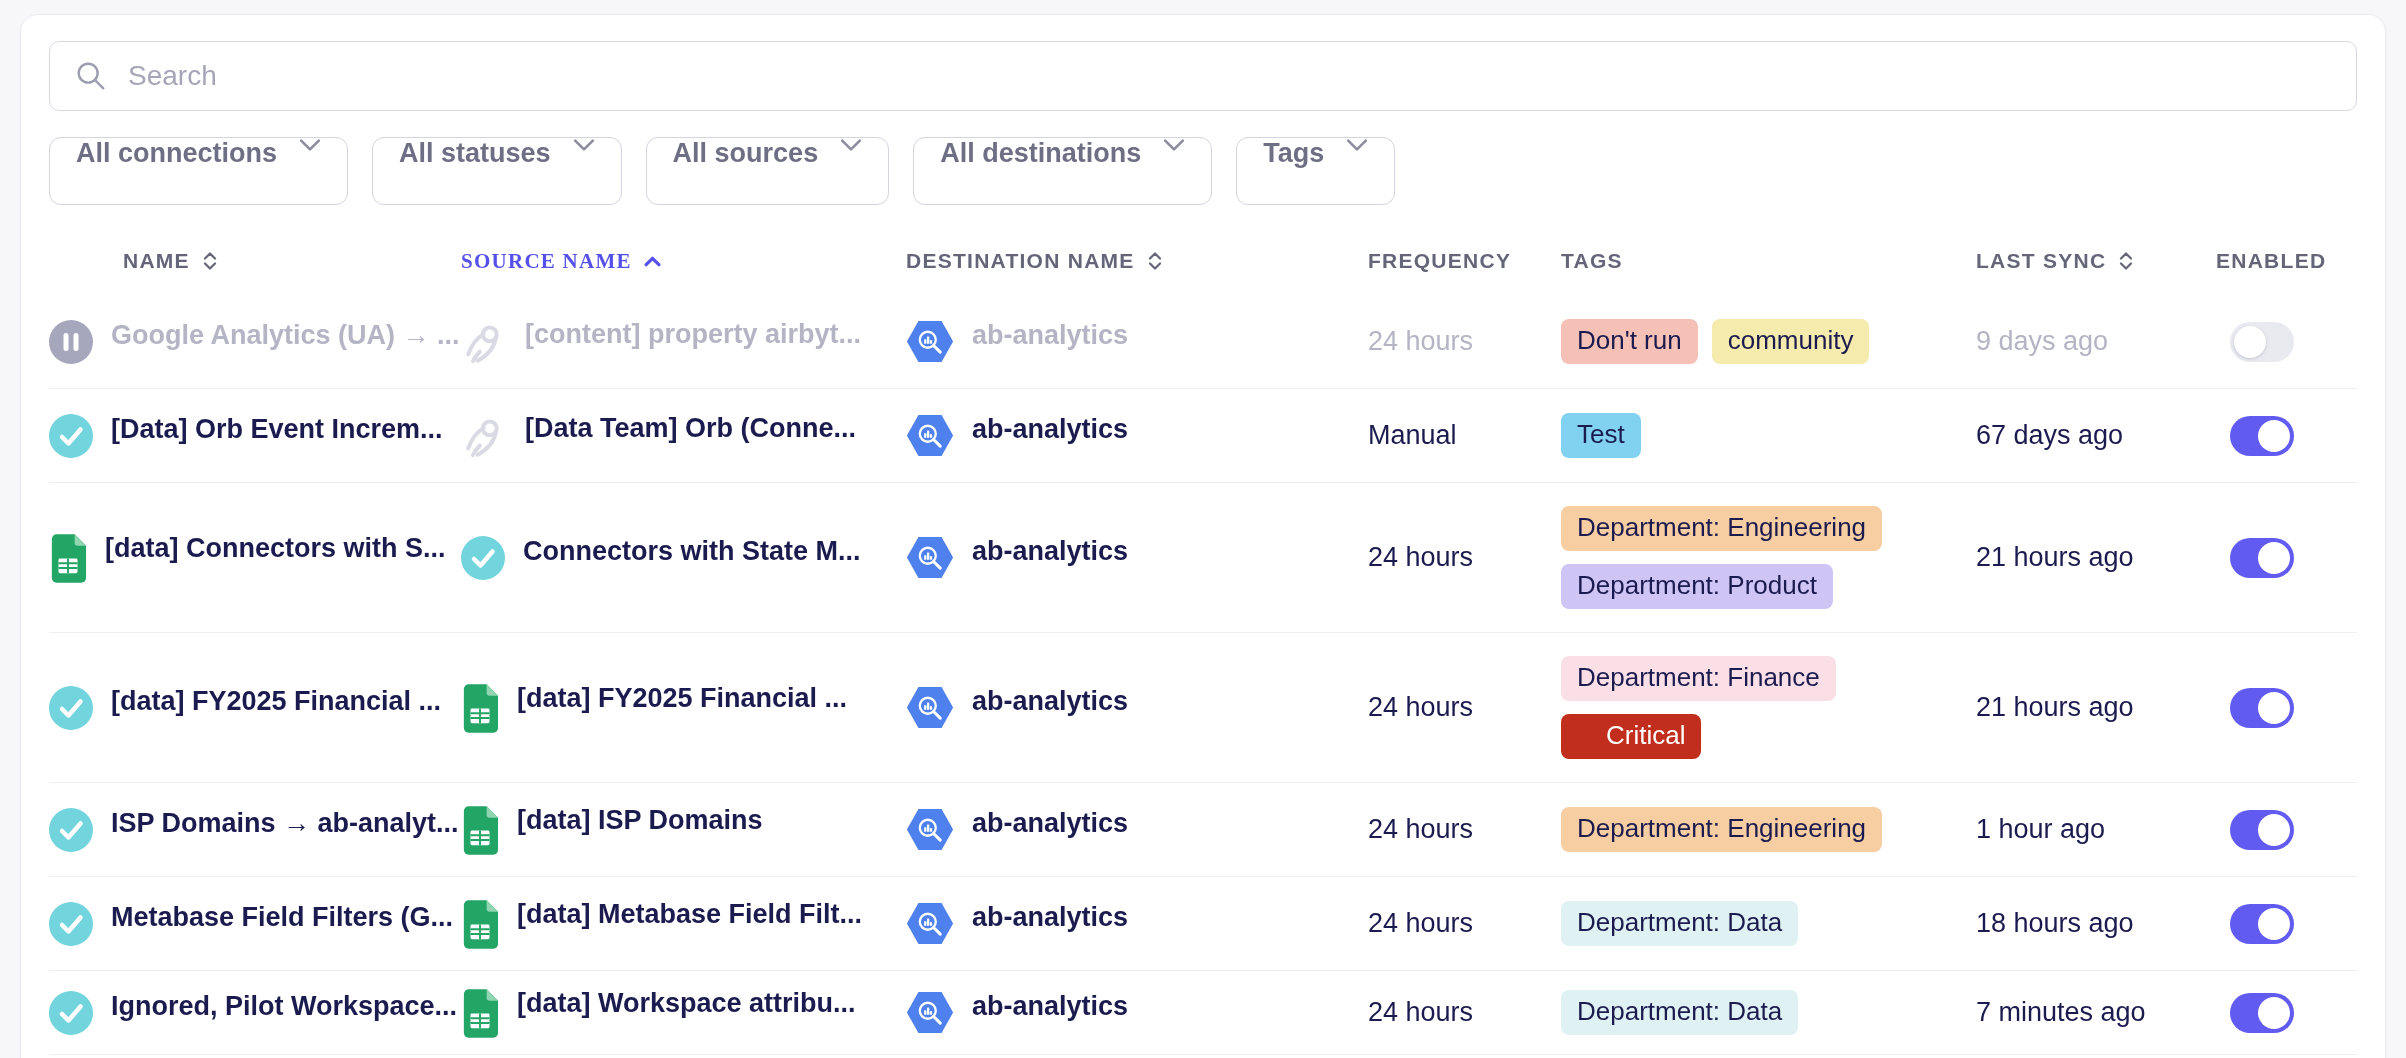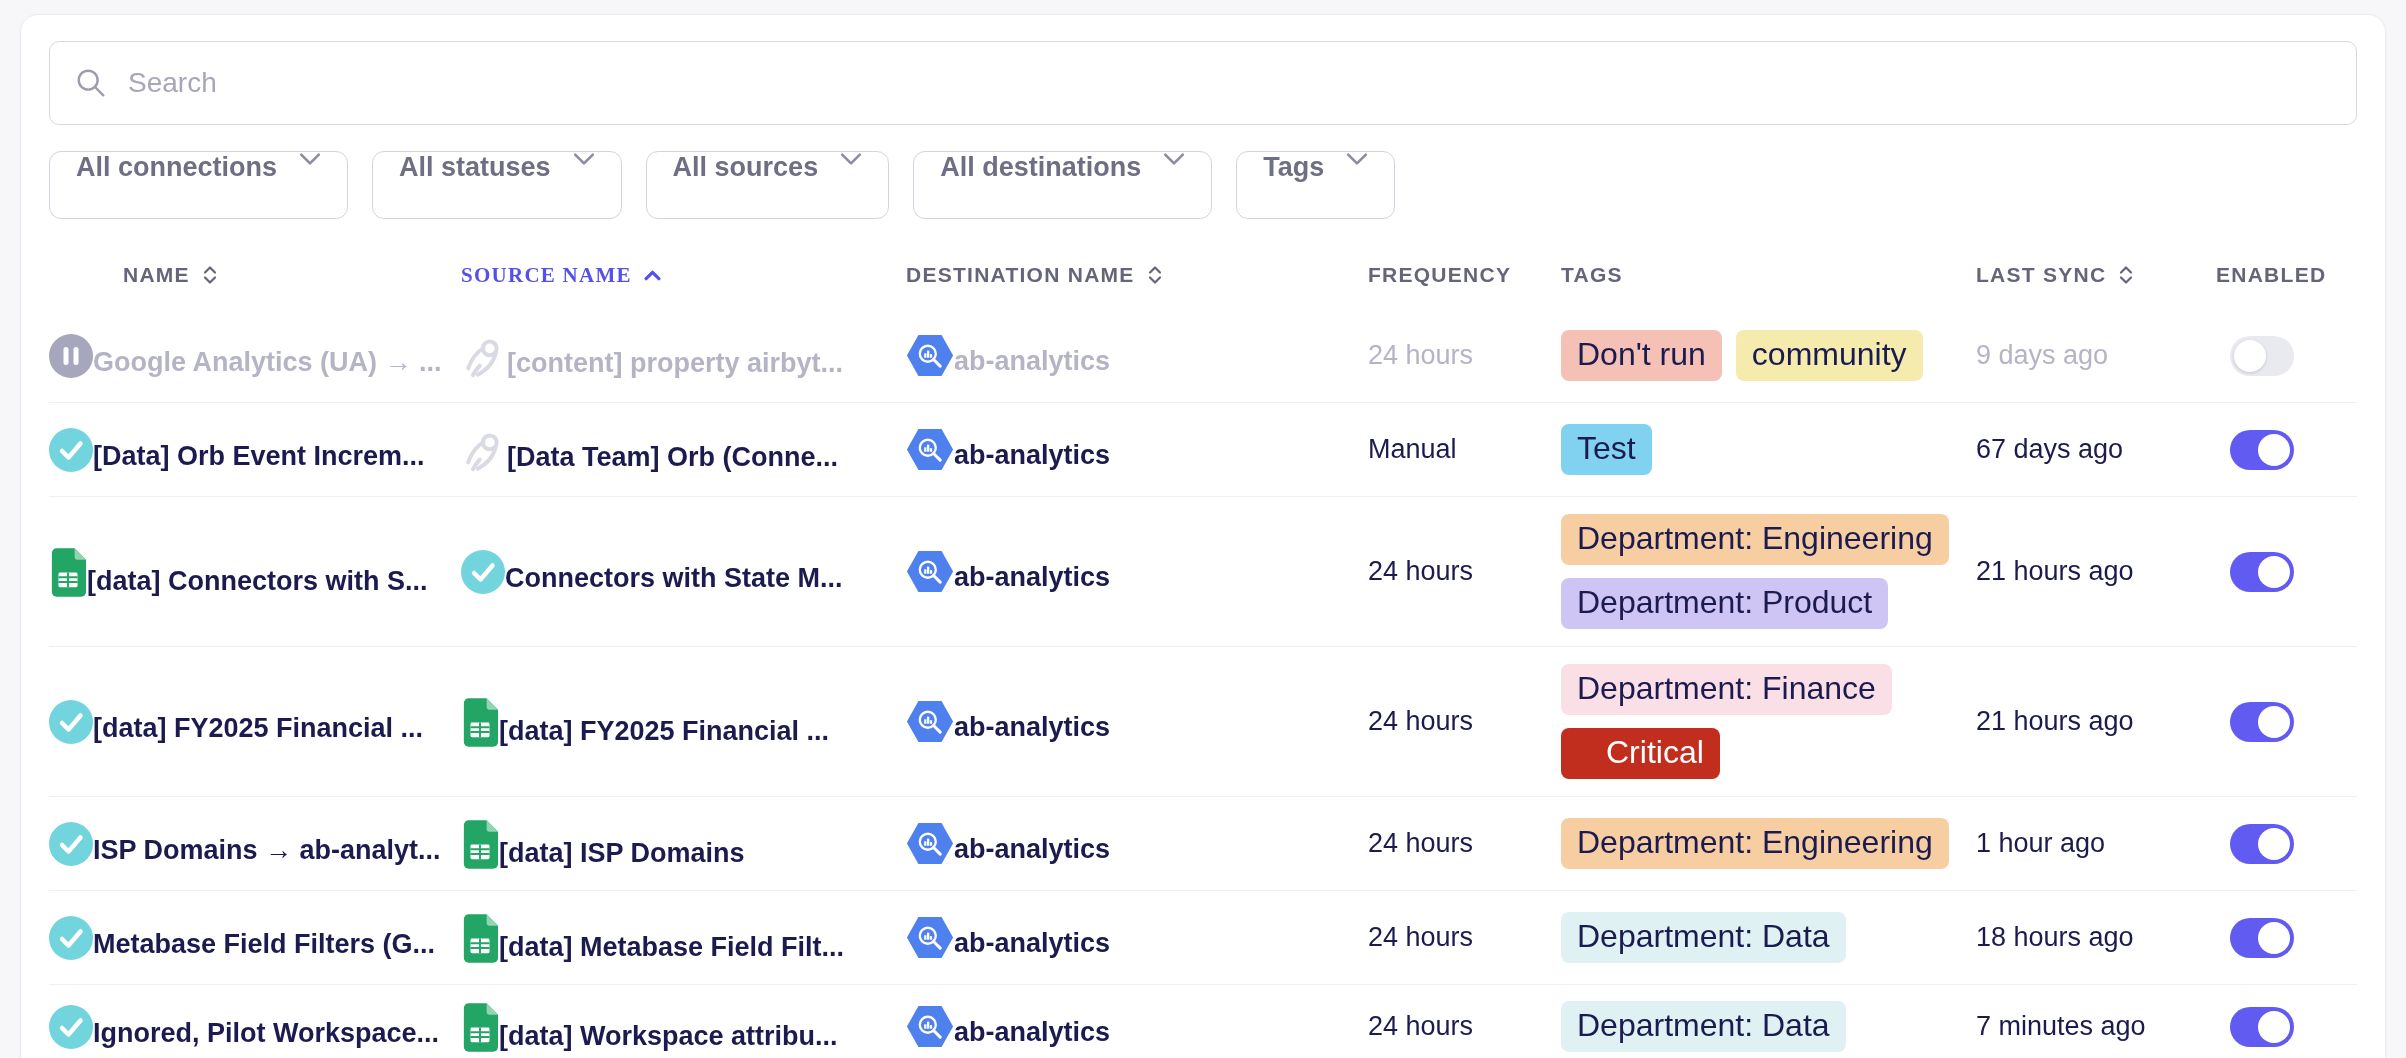--- a/index.html
+++ b/index.html
@@ -14,21 +14,21 @@
     left: 20px; top: 14px; right: 20px; bottom: -20px;
     background: #ffffff;
     border: 1px solid #ebebf2;
     border-radius: 18px 18px 0 0;
     padding: 26px 28px 0 28px;
     box-shadow: 0 1px 3px rgba(28,27,79,0.04);
   }
   
   .search-box {
     display: flex; align-items: center; gap: 20px;
-    height: 84px;
+    height: 70px;
     border: 1.6px solid #d8d8e3;
     border-radius: 10px;
     padding: 0 24px;
     background: #fff;
   }
   .search-box input {
     border: none; outline: none; flex: 1;
     font: 400 28px "Liberation Sans", sans-serif;
     color: #1c1b4f;
   }
@@ -58,21 +58,21 @@
     font: 700 21px "Liberation Sans", sans-serif;
     letter-spacing: 0.06em;
     color: #65657a;
     cursor: pointer;
     white-space: nowrap;
   }
   .hcell.sorted { color: #5550ea; font-family: Liberation Serif, serif; }
   .row { min-height: 94px; border-bottom: 1px solid #eeeef3; background: #fff; }
   .row.tall { min-height: 150px; }
   .rows .row:nth-child(7) { min-height: 84px; }
-  .cell { display: flex; align-items: flex-end; overflow: hidden; white-space: nowrap; }
+  .cell { display: flex; align-items: flex-start; gap: 18px; overflow: hidden; white-space: nowrap; }
   .name-text, .cell-text {
     font-size: 27px; font-weight: 600; color: #1c1b4f;
     overflow: hidden; text-overflow: ellipsis;
   }
   .plain-text { font-size: 27px; font-weight: 400; color: #1c1b4f; }
   .row.muted .name-text, .row.muted .cell-text, .row.muted .plain-text { color: #b4b4c5; }
   
   .status-icon, .src-glyph, .dest-icon { flex: 0 0 auto; display: inline-flex; }
   .status-icon svg { display: none; }
   .status-icon.ok svg.check { display: block; }
@@ -80,21 +80,21 @@
   .src-glyph svg { display: none; }
   .src-glyph.airbyte svg.airbyte { display: block; }
   .src-glyph.sheets svg.sheets { display: block; }
   
   .tag-list { display: flex; flex-wrap: wrap; gap: 14px; align-items: center; }
   .tag-list.stacked { flex-direction: column; align-items: flex-start; gap: 13px; }
   .tag {
     display: inline-block;
     padding: 6px 16px 8px 16px;
     border-radius: 8px;
-    font-size: 32px; font-weight: 400;
+    font-size: 26px; font-weight: 400;
     color: #1c1b4f;
     white-space: nowrap;
   }
   
   .toggle {
     position: relative; display: inline-block;
     width: 64px; height: 40px; border-radius: 20px;
     cursor: pointer;
     margin-left: 14px;
   }

